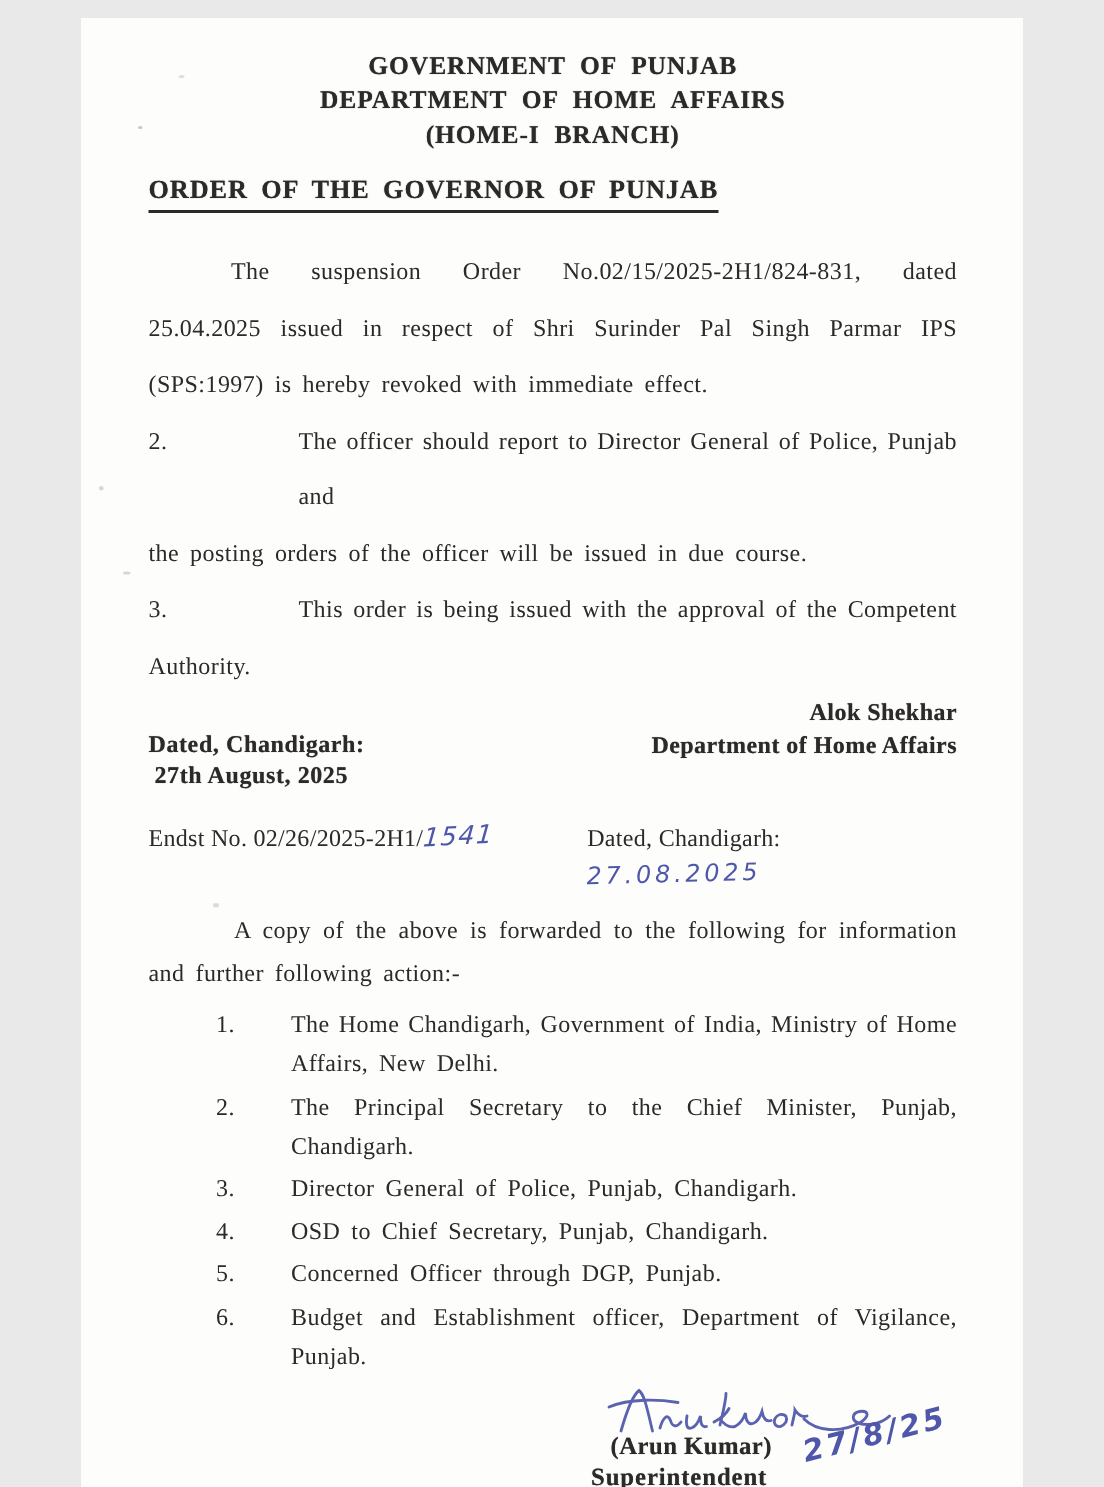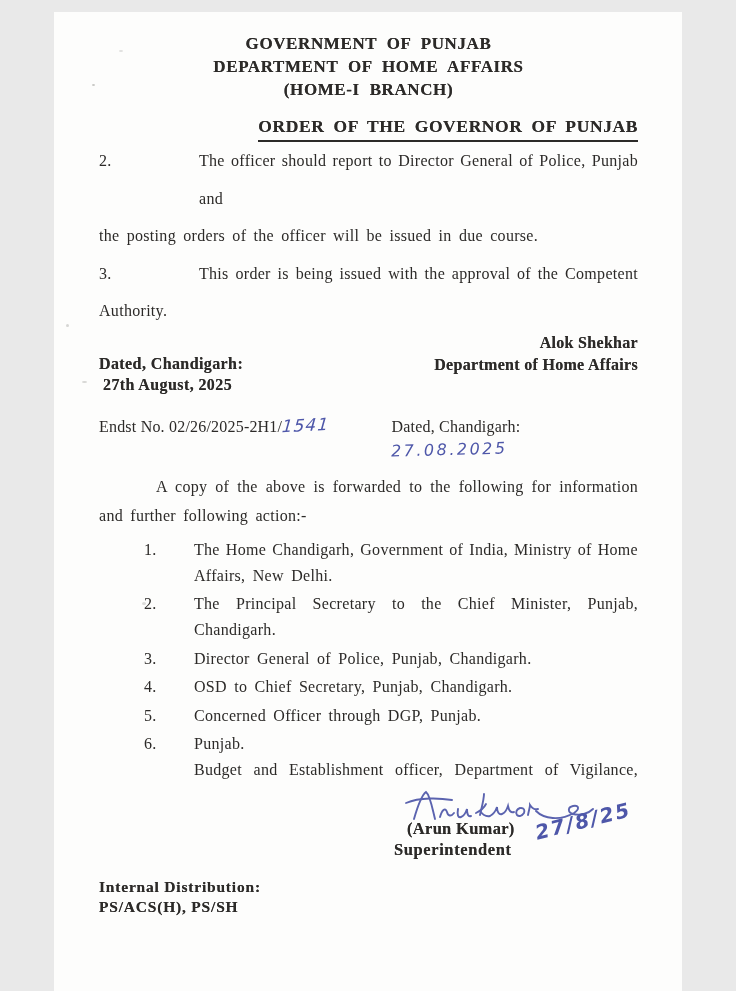--- a/index.html
+++ b/index.html
@@ -13,21 +13,21 @@
     color:#2c2a28;
   }
   .content{margin:0 44px 0 45px;}
   
   .hdr{padding-top:20px;text-align:center;}
   .hdr-line{
     font-weight:bold;font-size:17px;line-height:23px;
     letter-spacing:.6px;word-spacing:5px;
     text-shadow:0 0 .6px rgba(40,40,40,.75);
   }
-  .order-title{text-align:right;margin-top:15px;}
+  .order-title{text-align:left;margin-top:15px;}
   .order-title span{
     display:inline-block;font-weight:bold;font-size:17.5px;
     letter-spacing:.6px;word-spacing:4px;
     border-bottom:2.5px solid #2c2a28;padding-bottom:3px;
     text-shadow:0 0 .6px rgba(40,40,40,.75);
   }
   
   .para{font-size:16px;letter-spacing:.3px;}
   .para .line{line-height:37.5px;}
   .jfull{text-align:justify;text-align-last:justify;}
@@ -104,20 +104,25 @@
     <div class="hdr">
       <div class="hdr-line">GOVERNMENT OF PUNJAB</div>
       <div class="hdr-line">DEPARTMENT OF HOME AFFAIRS</div>
       <div class="hdr-line">(HOME-I BRANCH)</div>
     </div>
 
     <div class="order-title">
       <span>ORDER OF THE GOVERNOR OF PUNJAB</span>
     </div>
 
+    <div class="para p1">
+      <div class="line jfull firstline-indent">The suspension Order No.02/15/2025-2H1/824-831, dated</div>
+      <div class="line jfull">25.04.2025 issued in respect of Shri Surinder Pal Singh Parmar IPS</div>
+      <div class="line jlast">(SPS:1997) is hereby revoked with immediate effect.</div>
+    </div>
 
     <div class="para numpara">
       <div class="numline">
         <span class="pnum">2.</span>
         <span class="numtext">The officer should report to Director General of Police, Punjab and</span>
       </div>
       <div class="line jlast">the posting orders of the officer will be issued in due course.</div>
     </div>
 
     <div class="para numpara">
@@ -183,22 +188,22 @@
       </div>
       <div class="ritem">
         <span class="rnum">5.</span>
         <div class="rbody">
           <div class="rline jlast">Concerned Officer through DGP, Punjab.</div>
         </div>
       </div>
       <div class="ritem">
         <span class="rnum">6.</span>
         <div class="rbody">
+          <div class="rline jfull">Budget and Establishment officer, Department of Vigilance,</div>
           <div class="rline jlast">Punjab.</div>
-          <div class="rline jfull">Budget and Establishment officer, Department of Vigilance,</div>
         </div>
       </div>
     </div>
 
     <div class="sigblock">
       <svg class="sig-svg" width="190" height="40" viewBox="0 0 190 40" aria-label="Arun kumar">
         <g fill="none" stroke="#4e57a9" stroke-width="1.9" stroke-linecap="round" opacity="0.92">
           <path d="M10 32 C14 18 18 8 22 5 C26 8 28 20 31 32"></path>
           <path d="M2 16 C16 10 36 11 48 13"></path>
           <path d="M36 30 c2 -7 5 -10 7 -5 c1 4 4 5 7 1"></path>

